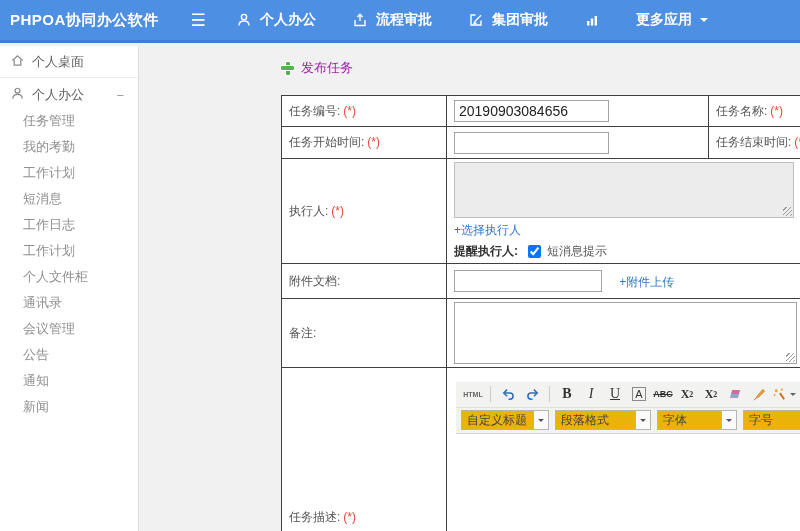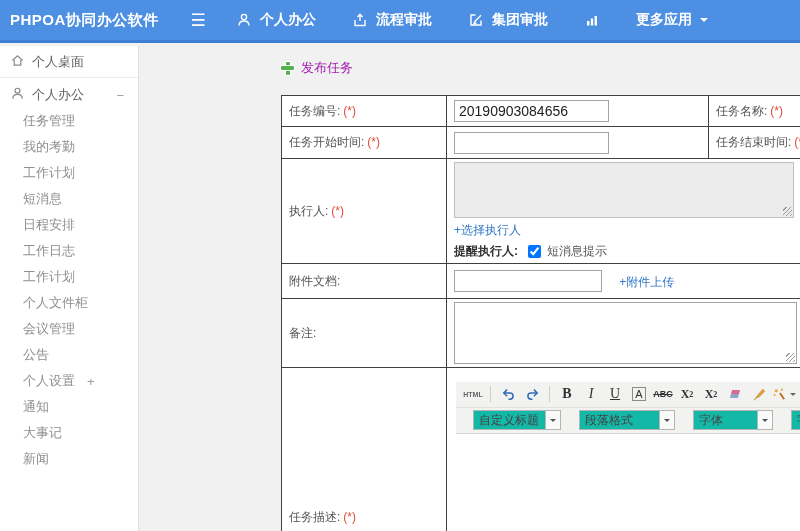--- a/index.html
+++ b/index.html
@@ -83,22 +83,22 @@
   .ke-b { font-family:"Liberation Serif","DejaVu Serif",serif; font-weight:bold; font-size:14px; }
   .ke-i { font-family:"Liberation Serif","DejaVu Serif",serif; font-style:italic; font-size:14px; }
   .ke-u { font-family:"Liberation Serif","DejaVu Serif",serif; font-size:14px; text-decoration:underline; }
   .ke-abox { font-size:11px; border:1px solid #8a8a8a; padding:0 2px; line-height:12px; }
   .ke-strike { font-size:9px; text-decoration:line-through; font-weight:bold; }
   .ke-sup, .ke-sub { font-size:12px; font-weight:bold; font-family:"Liberation Serif","DejaVu Serif",serif; }
   .ke-sup sup, .ke-sub sub { font-size:8px; }
   .ke-quote { font-family:"Liberation Serif","DejaVu Serif",serif; font-weight:bold; font-size:15px; color:#555; letter-spacing:-1px; }
   .mini-caret { width:0; height:0; border:3px solid transparent; border-top-color:#666; margin:4px 0 0 3px; }
   .ke-select { display:flex; align-items:center; margin-right:6px; cursor:pointer; }
-  .ke-select .box { background:#14b8a6; border:1px solid #b5b5b5; border-right:0; height:20px;
-     display:flex; align-items:center; padding:0 5px; font-size:12px; color:#444;margin-left:12px; }
+  .ke-select .box { background:#eab308; border:1px solid #b5b5b5; border-right:0; height:20px;
+     display:flex; align-items:center; padding:0 5px; font-size:12px; color:#444; }
   .ke-select .drop { width:16px; height:20px; background:#fafafa; border:1px solid #b5b5b5;
      display:flex; align-items:center; justify-content:center; }
   .ke-select .drop i { width:0; height:0; border:3.5px solid transparent; border-top-color:#555; margin-top:3px; }
   .w72 { width:72px; } .w80 { width:80px; } .w64 { width:64px; }
   .editor-body { background:#fff; height:230px; }
 </style>
 </head>
 <body>
 
 <div class="topbar">
@@ -174,46 +174,39 @@
   <div class="side-sub">
       <span>我的考勤</span>
     </div>
   <div class="side-sub">
       <span>工作计划</span>
     </div>
   <div class="side-sub">
       <span>短消息</span>
     </div>
   <div class="side-sub">
-      <span>日程安排</span>
-    </div>
-  <div class="side-sub">
       <span>工作日志</span>
     </div>
   <div class="side-sub">
       <span>工作计划</span>
     </div>
   <div class="side-sub">
       <span>个人文件柜</span>
     </div>
   <div class="side-sub">
+      <span>通讯录</span>
+    </div>
+  <div class="side-sub">
       <span>会议管理</span>
     </div>
   <div class="side-sub">
       <span>公告</span>
     </div>
   <div class="side-sub">
-    <span>个人设置</span>
-    <span class="toggle-plus">+</span>
-  </div>
-  <div class="side-sub">
       <span>通知</span>
-    </div>
-  <div class="side-sub">
-      <span>大事记</span>
     </div>
   <div class="side-sub">
       <span>新闻</span>
     </div>
 </div>
 
 <div class="content">
   <div class="form-wrap">
     <div class="page-title">
       <span class="plus-icon"></span>

